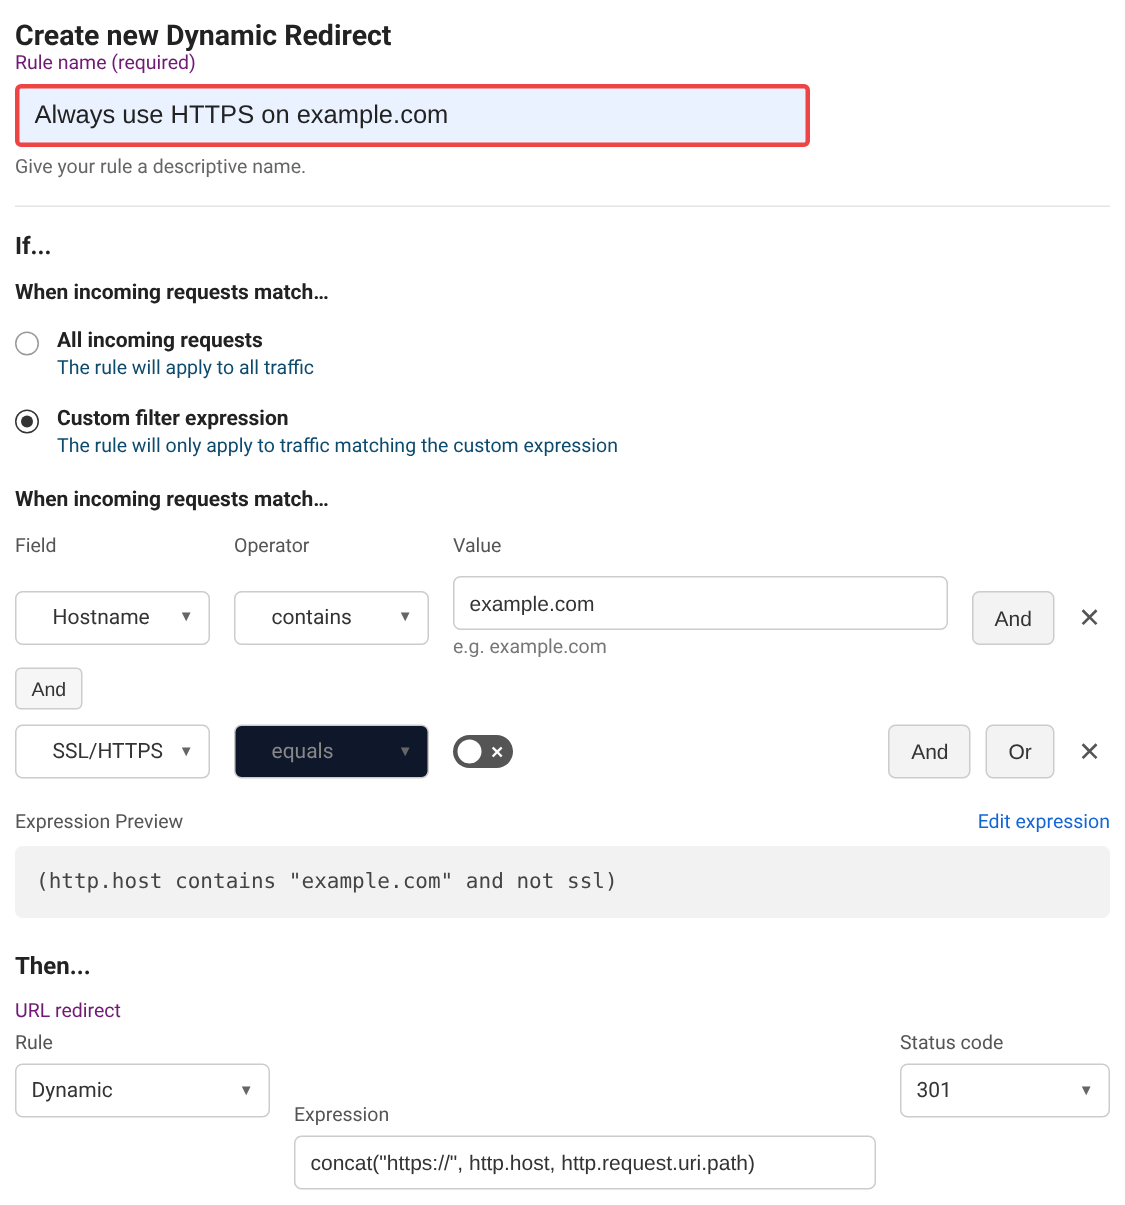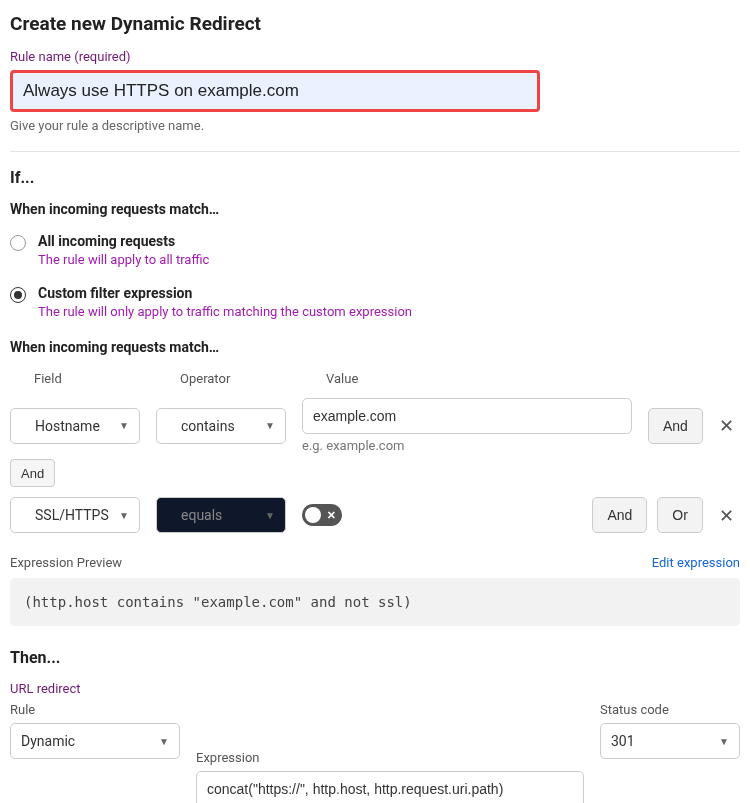--- a/index.html
+++ b/index.html
@@ -10,21 +10,20 @@
     body {
       font-family: -apple-system, BlinkMacSystemFont, "Segoe UI", Roboto, Helvetica, Arial, sans-serif;
       background: #fff;
       color: #222;
       padding: 12px 10px;
       font-size: 14px;
     }
     h2.page-title {
       font-size: 19px;
       font-weight: 700;
-      margin-bottom: 14px;
     }
     .field-label {
       font-size: 13px;
       color: #701a75;
       margin-bottom: 6px;
     }
     .rule-name-input {
       width: 530px;
       padding: 8px 10px;
       border: 3px solid #ef4444;
@@ -82,28 +81,27 @@
       height: 8px;
       border-radius: 50%;
       background: #333;
     }
     .radio-label-title {
       font-size: 14px;
       font-weight: 700;
     }
     .radio-label-desc {
       font-size: 13px;
-      color: #a21caf;
+      color: #0c4a6e;
       margin-top: 3px;
     }
     .expr-columns {
       display: flex;
       gap: 16px;
       margin-bottom: 6px;
-      margin-left: 24px;
     }
     .expr-col-field { width: 130px; }
     .expr-col-op    { width: 130px; }
     .expr-col-value { flex: 1; }
     .col-label {
       font-size: 13px;
       color: #555;
       margin-bottom: 6px;
     }
     .expr-row {

